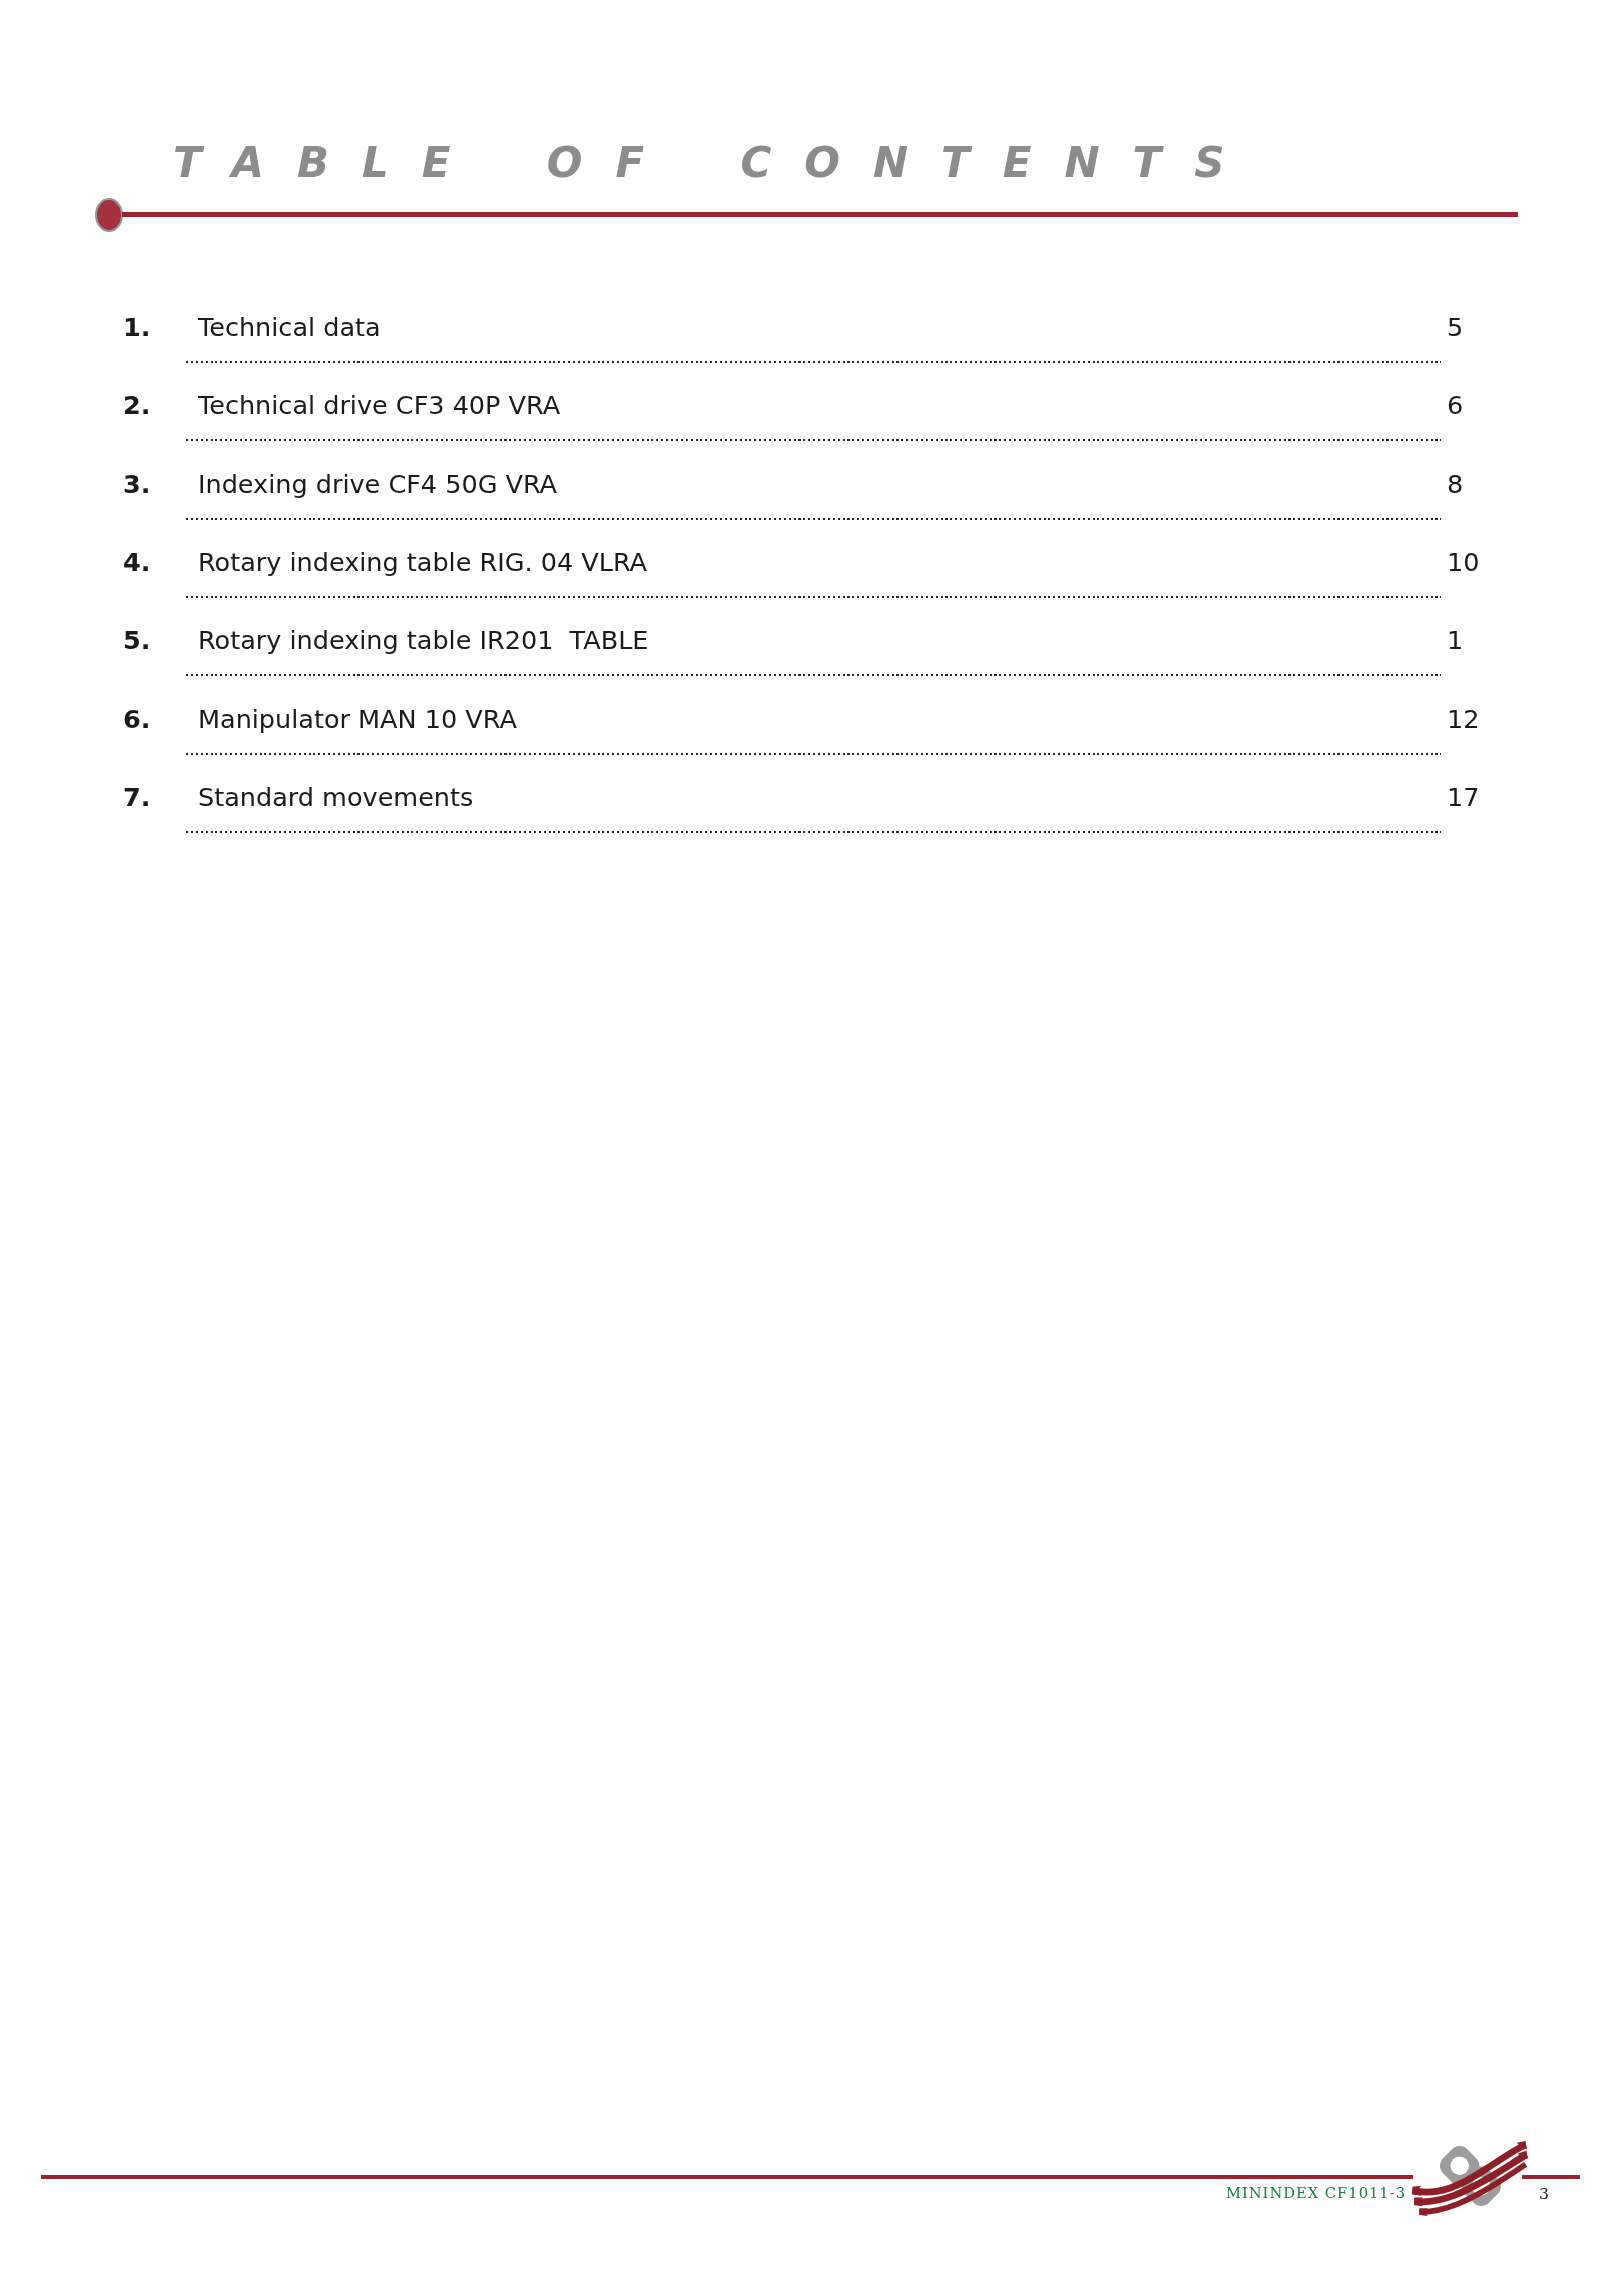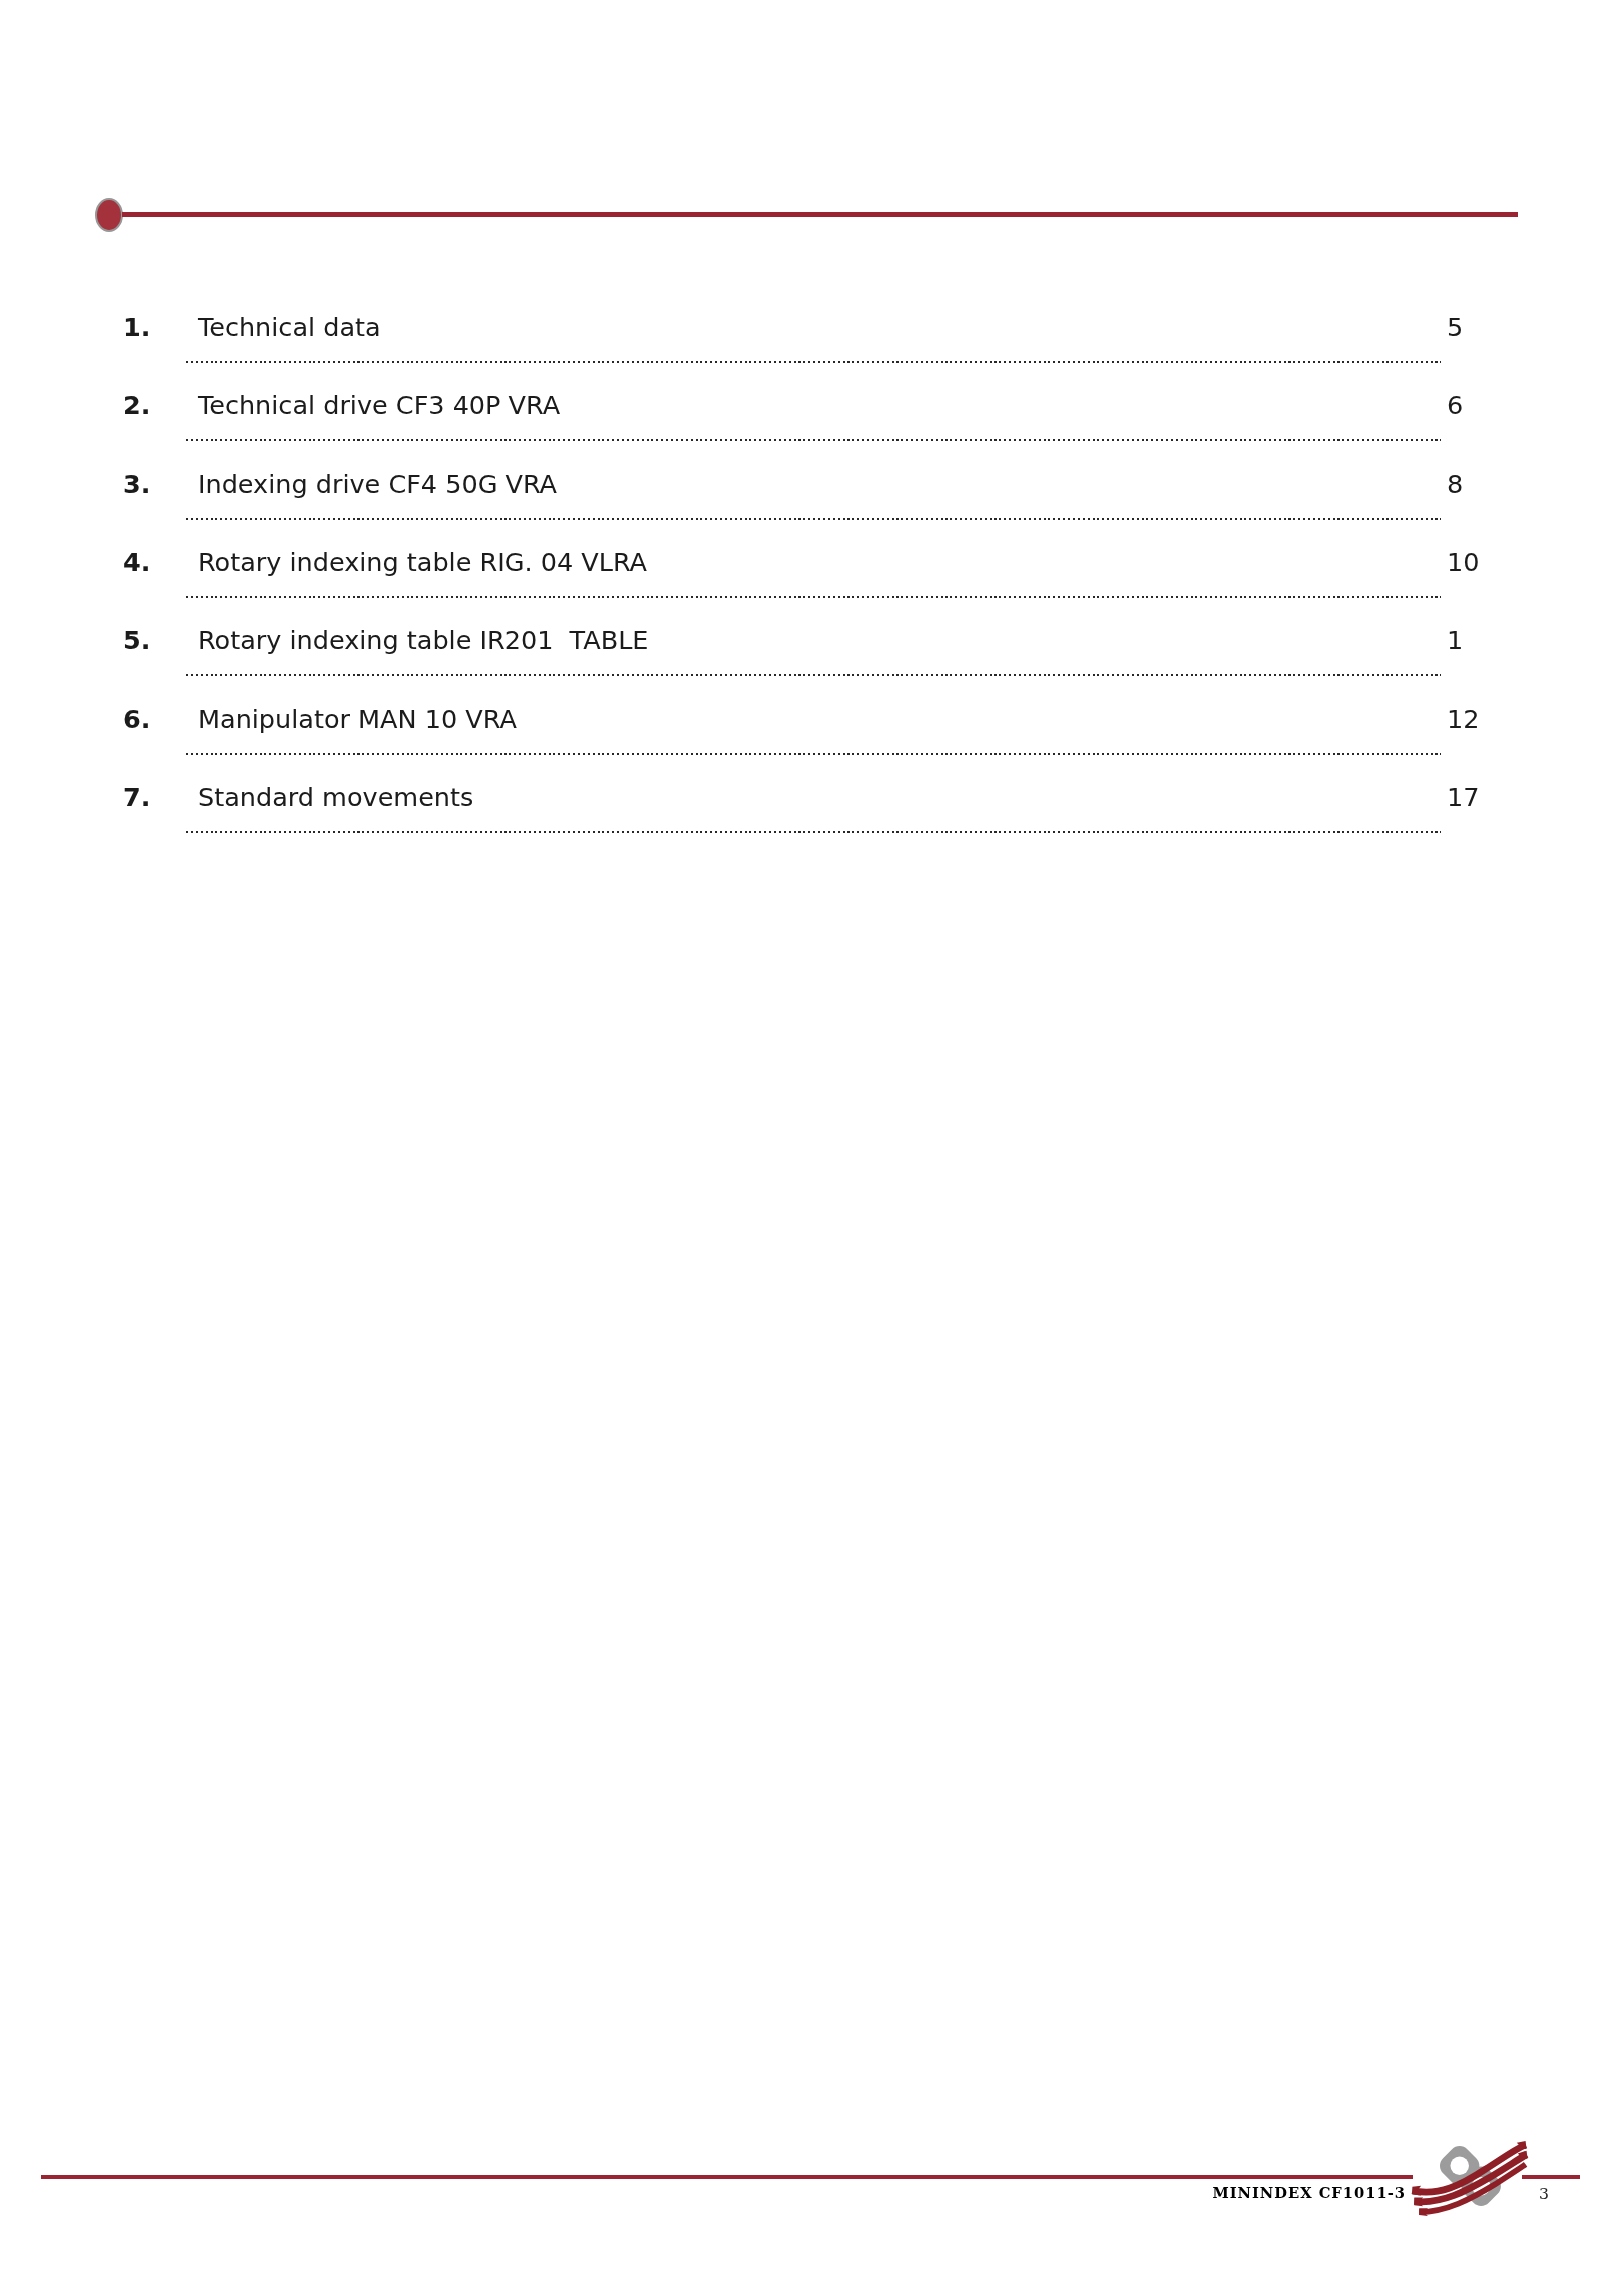--- a/index.html
+++ b/index.html
@@ -97,23 +97,22 @@
   }
   .footer-docref{
     position:absolute;
     left:1112px;
     top:2184px;
     width:294px;
     text-align:right;
     font-family:"DejaVu Serif","Liberation Serif",serif;
     font-size:14.7px;
     letter-spacing:1px;
-    color:#000000;
+    color:#15803d;
     white-space:nowrap;
-    font-weight:bold;
   }
   .footer-pagenum{
     position:absolute;
     left:1539px;
     top:2184px;
     font-family:"DejaVu Serif","Liberation Serif",serif;
     font-size:15.7px;
     color:#242424;
   }
   .footer-logo{
@@ -122,20 +121,21 @@
     top:2136px;
     width:122px;
     height:82px;
   }
 </style>
 </head>
 <body>
 
 <div class="page">
 
+  <div class="page-title">TABLE OF CONTENTS</div>
   <div class="title-bullet"></div>
   <div class="title-rule"></div>
 
   <div class="toc">
 
     <div class="toc-row" style="top:312px">
       <span class="toc-num">1.</span>
       <span class="toc-title">Technical data</span>
       <span class="toc-page">5</span>
       <div class="toc-leader"></div>

